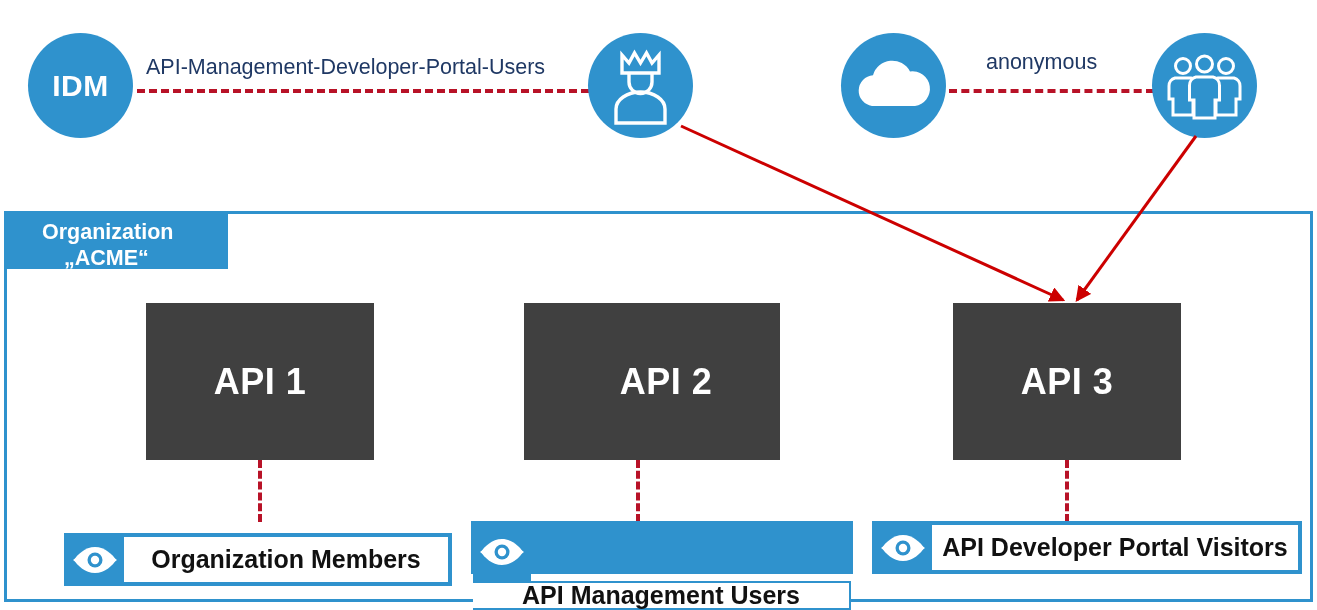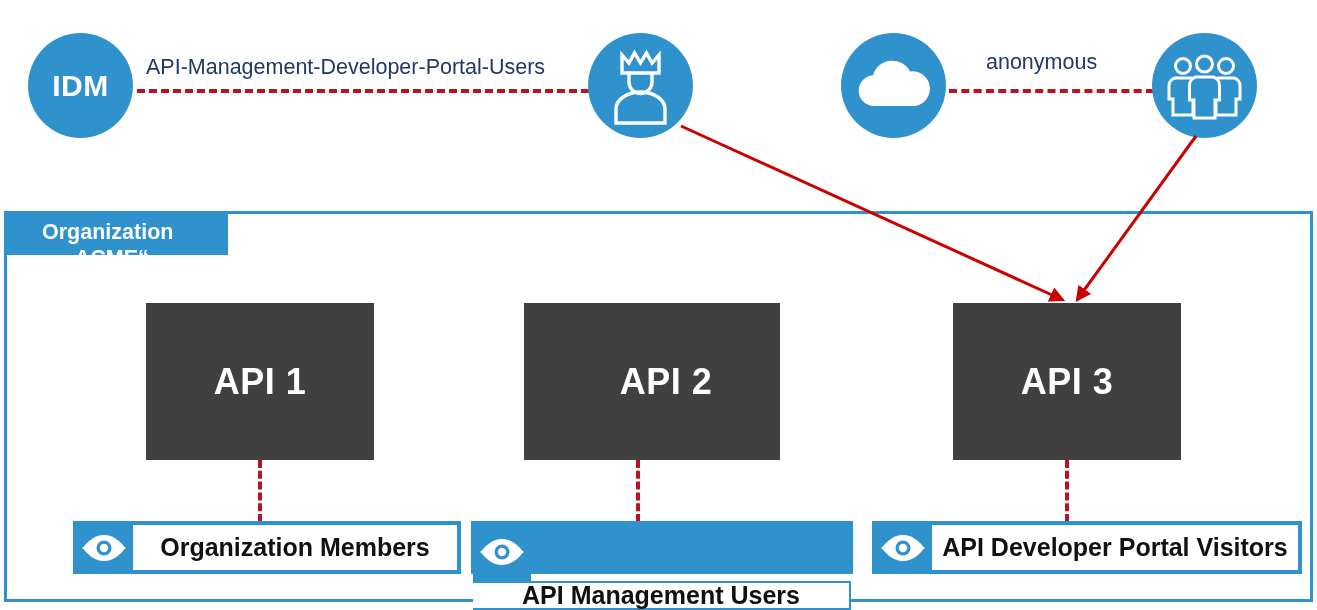--- a/index.html
+++ b/index.html
@@ -142,21 +142,21 @@
     pointer-events: none;
   }
 </style>
 </head>
 <body>
 
 <div id="canvas">
 
   <div id="org-frame" style="left:4px; top:211px; width:1309px; height:391px;"></div>
 
-  <div id="org-tab" style="left:4px; top:211px; width:224px; height:44px;">
+  <div id="org-tab" style="left:4px; top:211px; width:224px; height:58px;">
     <span>Organization</span>
     <span class="l2">„ACME“</span>
   </div>
 
   <div class="circle" style="left:28px; top:33px; width:105px; height:105px;">
     <span class="circle-label">IDM</span>
   </div>
 
   <div class="dash-h" style="left:137px; top:89px; width:452px;"></div>
 
@@ -218,21 +218,21 @@
   </div>
 
   <div class="api-box" style="left:953px; top:303px; width:228px; height:157px;">
     <span>API 3</span>
   </div>
 
   <div class="dash-v" style="left:258px; top:460px; height:62px;"></div>
   <div class="dash-v" style="left:636px; top:460px; height:62px;"></div>
   <div class="dash-v" style="left:1065px; top:460px; height:62px;"></div>
 
-  <div class="vis-chip" style="left:64px; top:521px; width:388px; height:53px;margin-left:9px;">
+  <div class="vis-chip" style="left:64px; top:533px; width:388px; height:53px;">
     <div class="vis-icon-cell">
       <svg width="46" height="30" viewBox="0 0 46 30">
         <path d="M23 2 C33 2 41 10 44 15 C41 20 33 28 23 28 C13 28 5 20 2 15 C5 10 13 2 23 2 Z" fill="#ffffff"></path>
         <circle cx="23" cy="15" r="7.5" fill="#2f92cd"></circle>
         <circle cx="23" cy="15" r="4.2" fill="#ffffff"></circle>
         <path d="M1 15 L8.5 9.5 L8.5 20.5 Z" fill="#ffffff"></path>
         <path d="M45 15 L37.5 9.5 L37.5 20.5 Z" fill="#ffffff"></path>
       </svg>
     </div>
     <div class="vis-text-cell">Organization Members</div>

